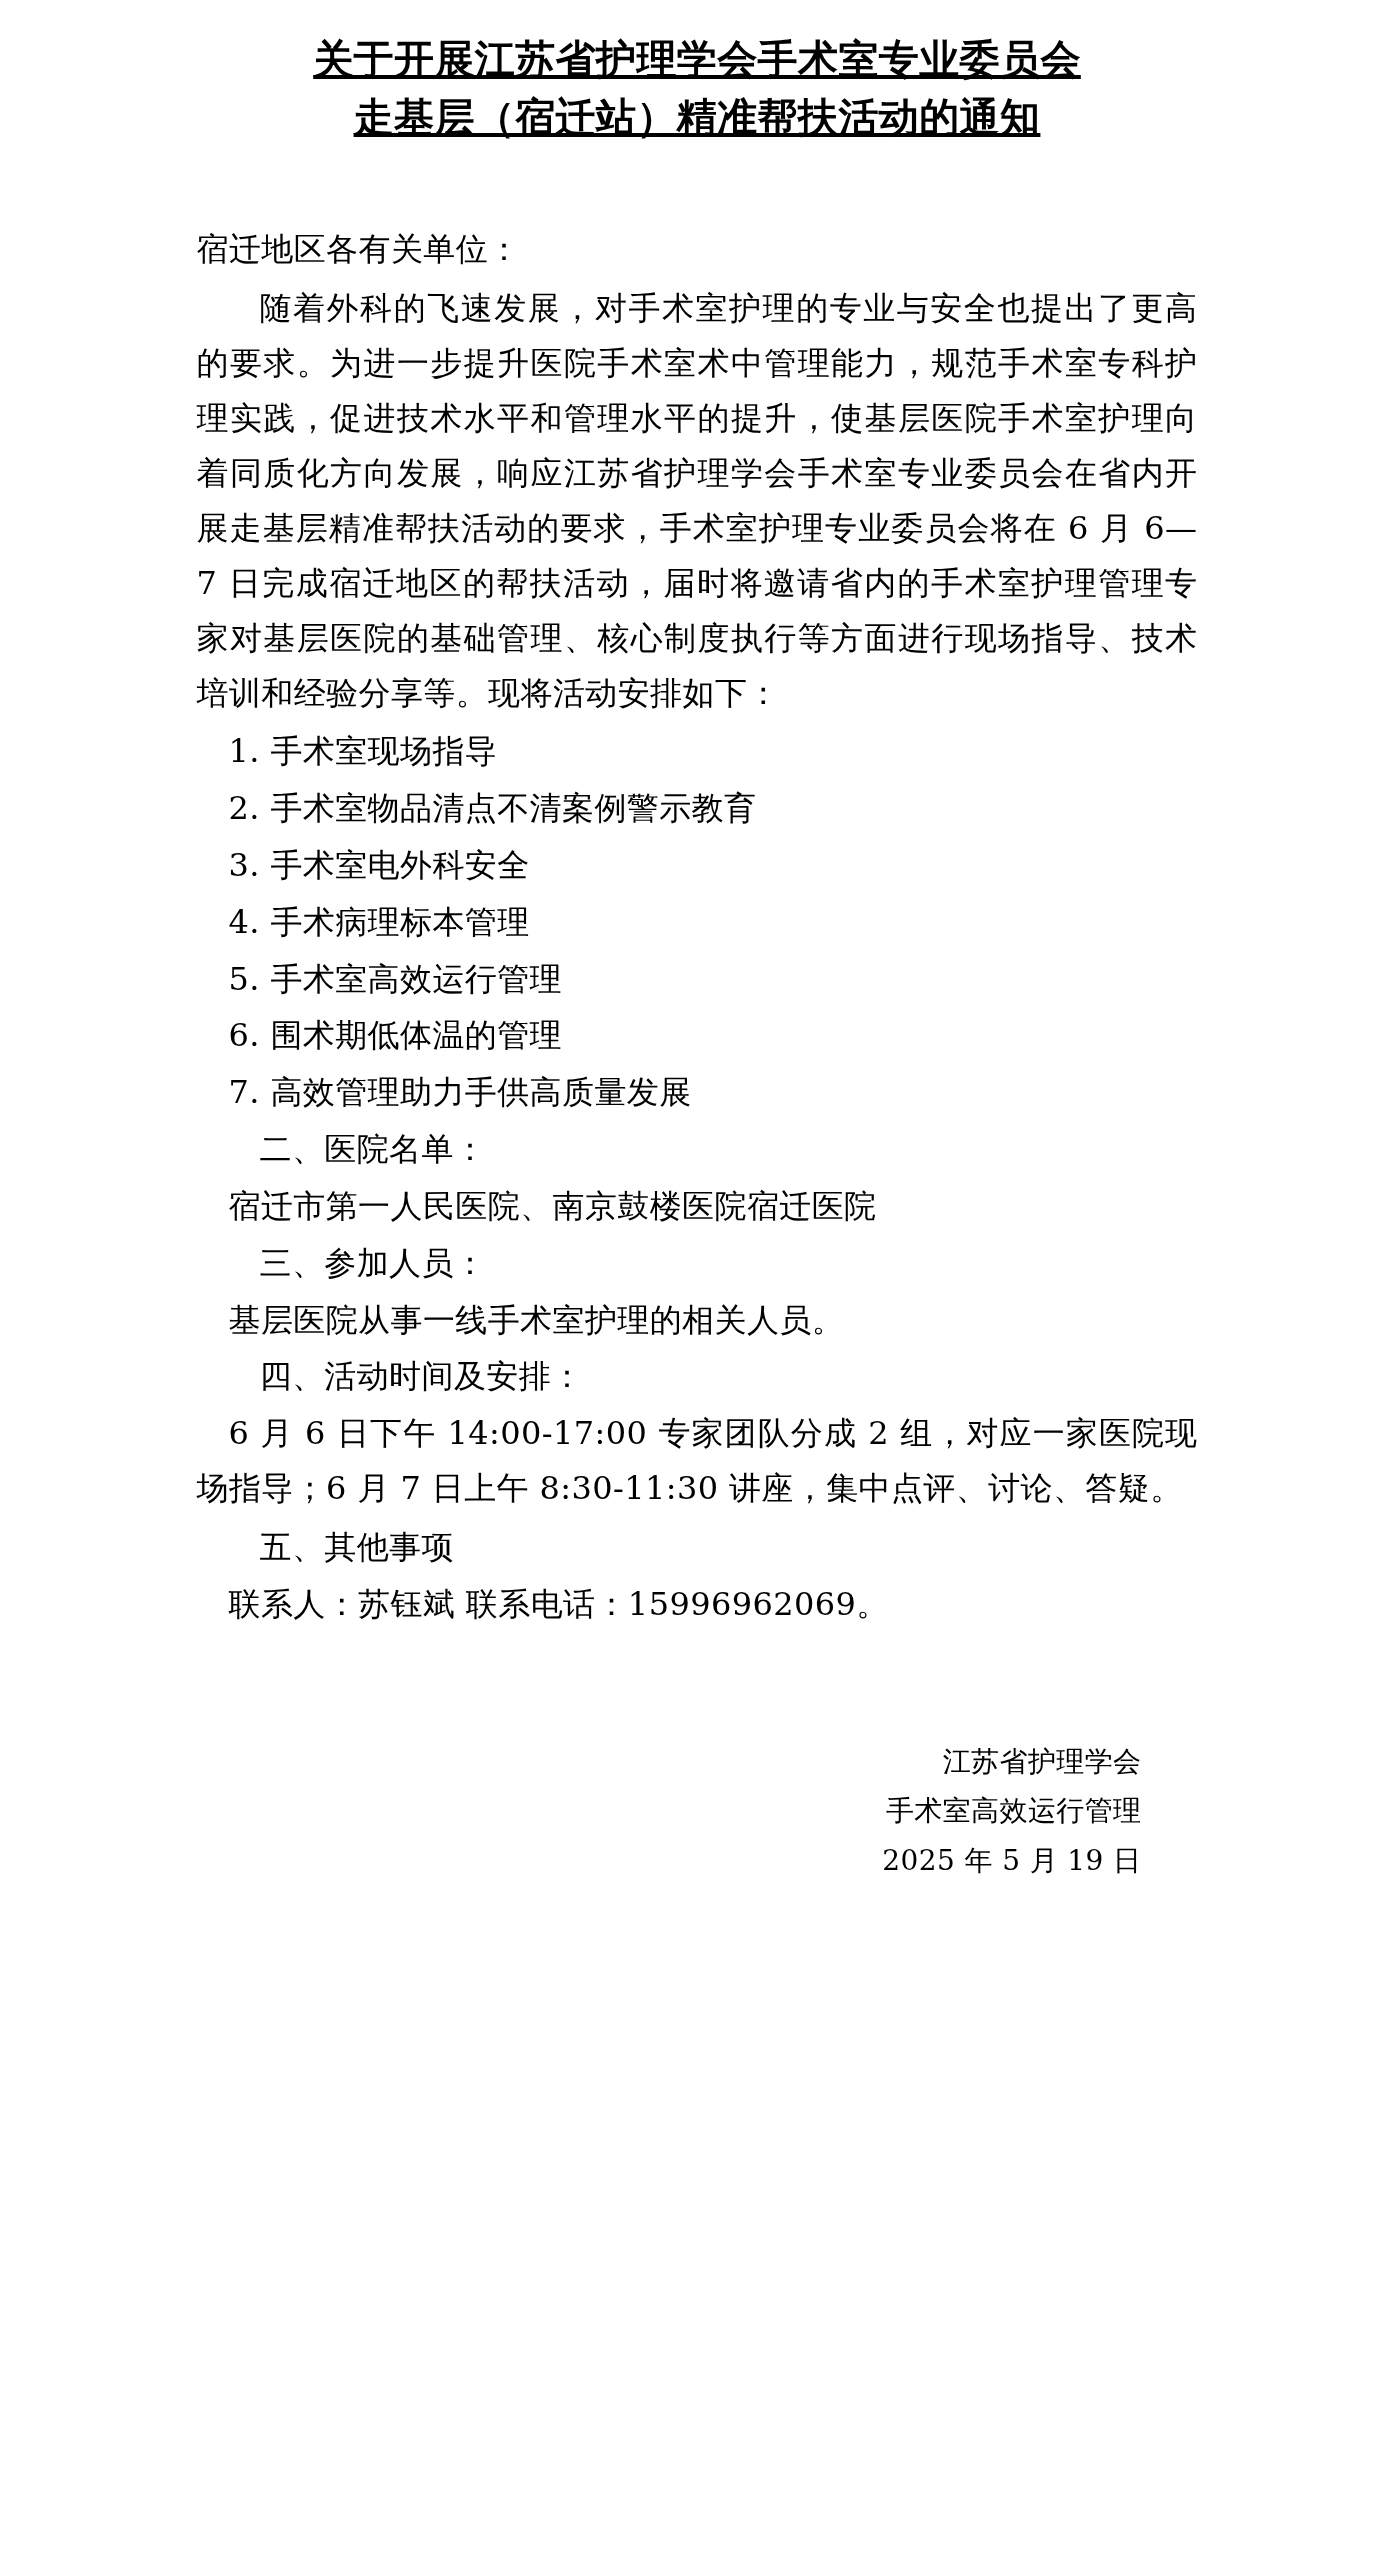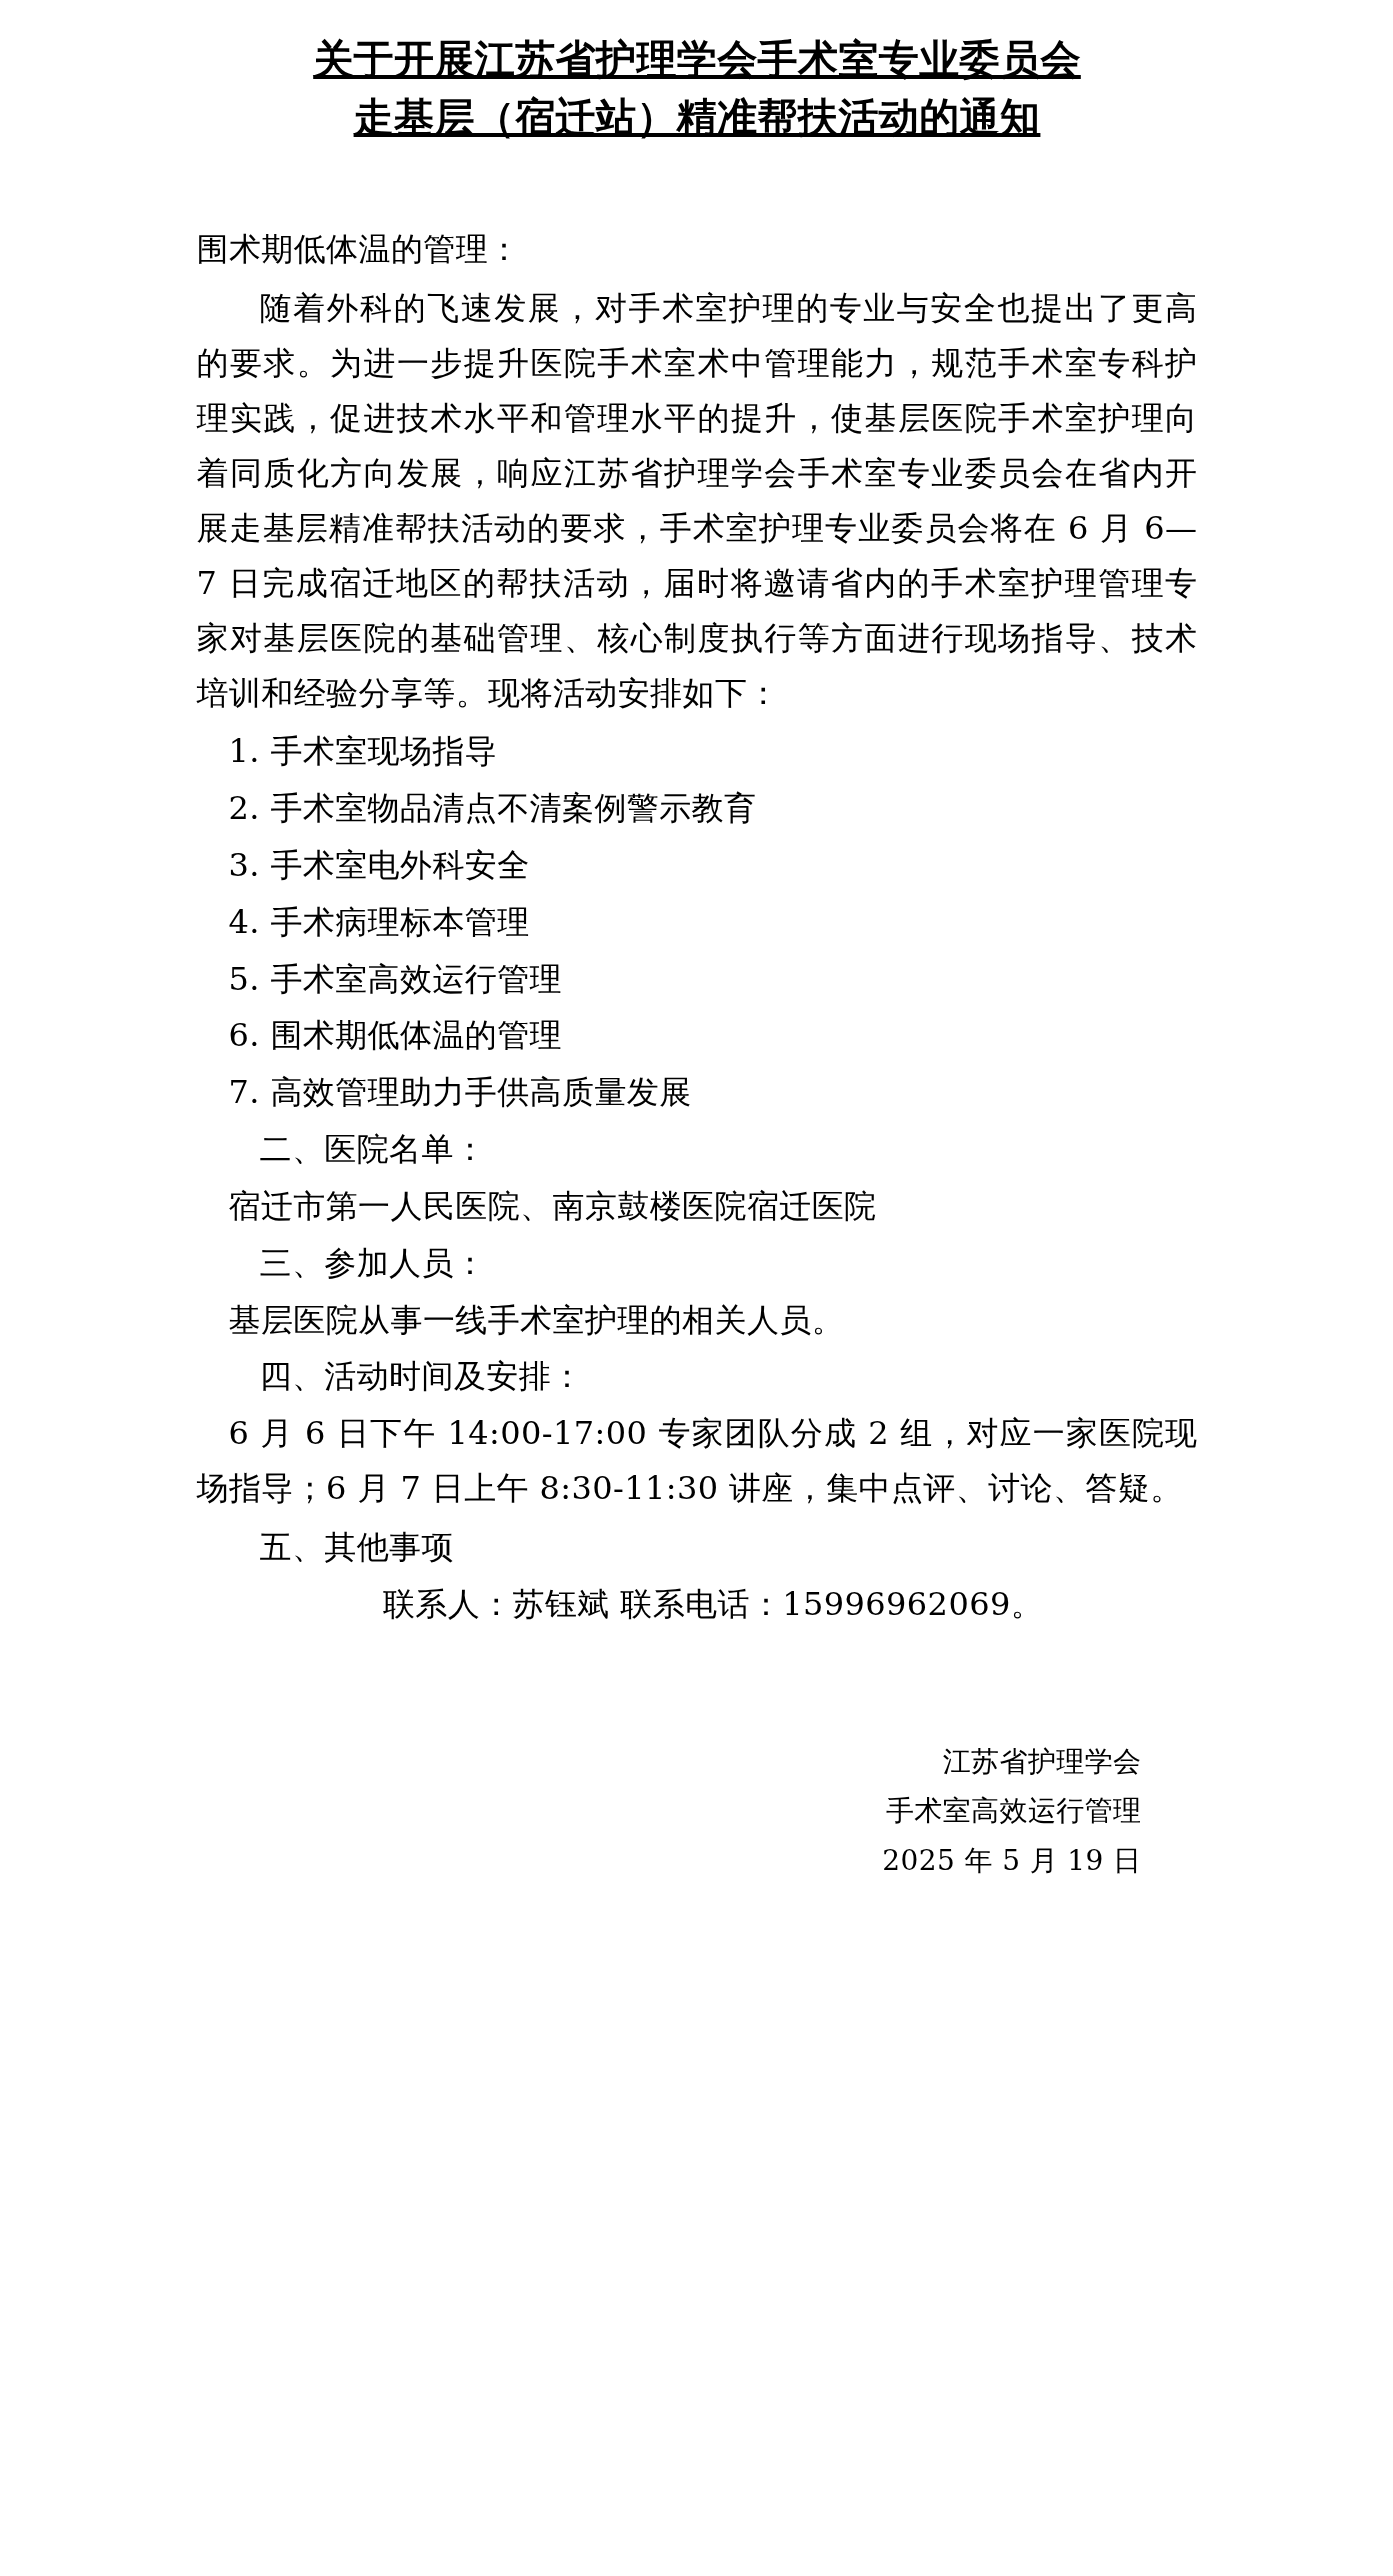--- a/index.html
+++ b/index.html
@@ -90,36 +90,35 @@
     font-size: 28px;
     line-height: 1.78;
     letter-spacing: 0.4px;
   }
   .contact-line {
     font-size: 32px;
     line-height: 1.72;
     text-indent: 32px;
     letter-spacing: 0.4px;
     margin: 0;
-    text-align: center;
   }
 </style>
 </head>
 <body>
 
 <div class="page">
 
   <div class="doc-title">
     <span class="tline">关于开展江苏省护理学会手术室专业委员会</span>
     <span class="tline">走基层（宿迁站）精准帮扶活动的通知</span>
   </div>
 
   <div class="body-block">
 
-    <p class="para">围术期低体温的管理：</p>
+    <p class="para">宿迁地区各有关单位：</p>
 
     <p class="para indent2">随着外科的飞速发展，对手术室护理的专业与安全也提出了更高的要求。为进一步提升医院手术室术中管理能力，规范手术室专科护理实践，促进技术水平和管理水平的提升，使基层医院手术室护理向着同质化方向发展，响应江苏省护理学会手术室专业委员会在省内开展走基层精准帮扶活动的要求，手术室护理专业委员会将在 6 月 6—7 日完成宿迁地区的帮扶活动，届时将邀请省内的手术室护理管理专家对基层医院的基础管理、核心制度执行等方面进行现场指导、技术培训和经验分享等。现将活动安排如下：</p>
 
     <p class="list-item">1. 手术室现场指导</p>
     <p class="list-item">2. 手术室物品清点不清案例警示教育</p>
     <p class="list-item">3. 手术室电外科安全</p>
     <p class="list-item">4. 手术病理标本管理</p>
     <p class="list-item">5. 手术室高效运行管理</p>
     <p class="list-item">6. 围术期低体温的管理</p>
     <p class="list-item">7. 高效管理助力手供高质量发展</p>

